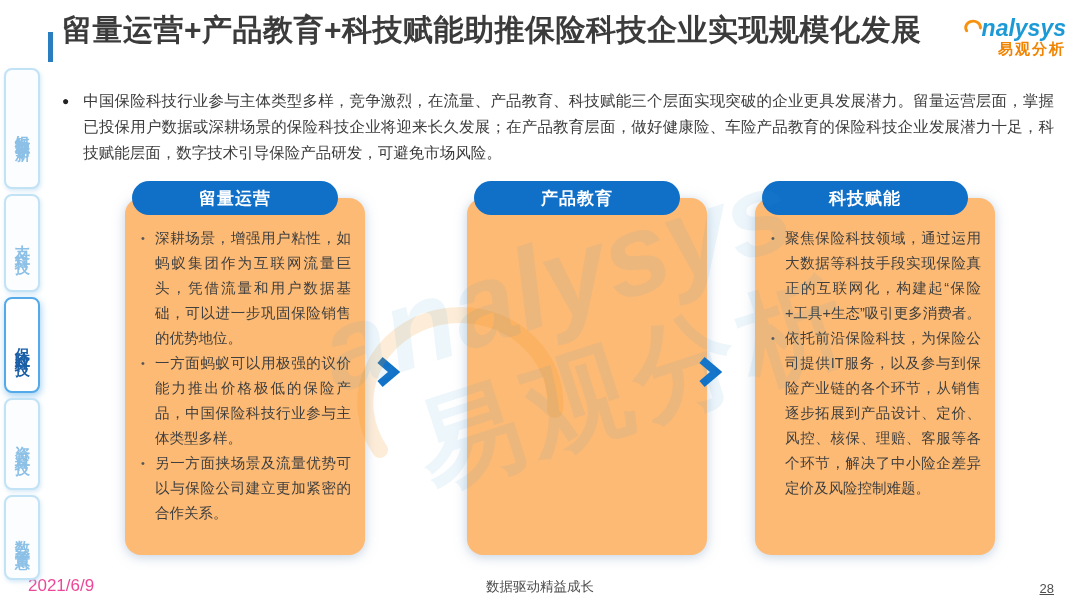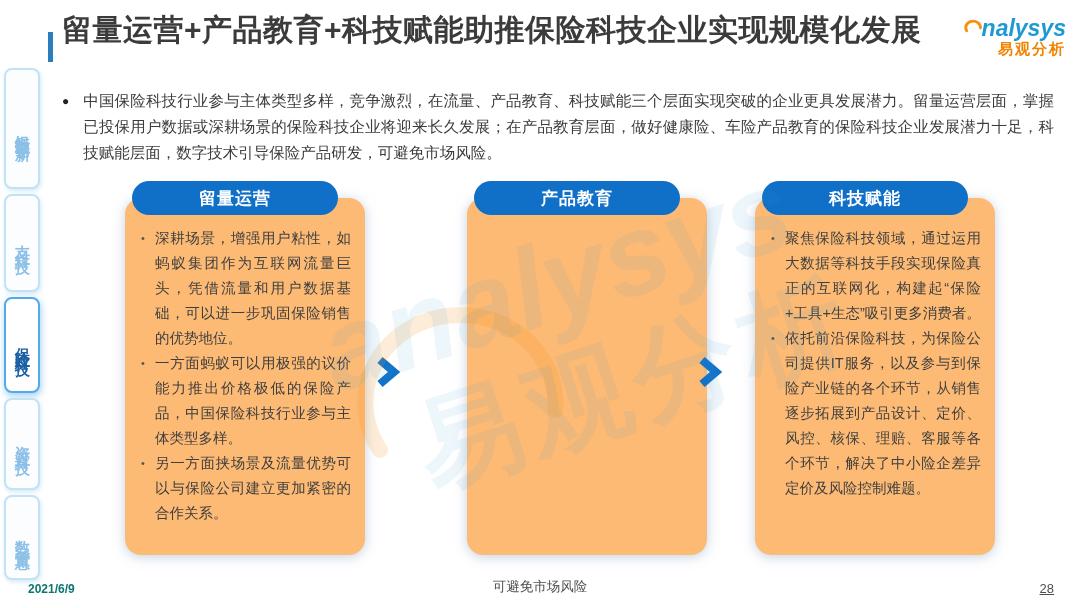--- a/index.html
+++ b/index.html
@@ -118,21 +118,21 @@
   .wm-text {
     position: absolute; left: 330px; top: 210px;
     transform: rotate(-18deg);
     color: rgba(50,150,210,0.09);
     font-style: italic; font-weight: bold;
     font-size: 115px; line-height: 1.1; white-space: nowrap;
   }
   .wm-text .wm-cn { font-style: normal; font-size: 105px; letter-spacing: 8px; margin-left: 60px; }
 
   
-  .footer-date { position: absolute; left: 28px; bottom: 12px; font-size: 12px; color: #0f766e; font-weight: bold; }
+  .footer-date { position: absolute; left: 28px; bottom: 12px; font-size: 17px; color: #ec4899; }
   .footer-slogan { position: absolute; left: 0; bottom: 12px; width: 100%; text-align: center; font-size: 13.5px; color: #4d4d4d; }
   .footer-page { position: absolute; right: 26px; bottom: 12px; font-size: 13px; color: #4d4d4d; text-decoration: underline; }
 </style>
 </head>
 <body>
 
 <div class="title-bar"></div>
 <h1 class="page-title">留量运营+产品教育+科技赋能助推保险科技企业实现规模化发展</h1>
 
 <div class="logo">
@@ -190,14 +190,14 @@
   <svg class="wm-arc" width="260" height="240" viewBox="0 0 260 240">
     <path d="M 40 200 A 95 88 0 1 1 215 160" fill="none" stroke="rgba(245,146,15,0.16)" stroke-width="16" stroke-linecap="round"></path>
   </svg>
   <div class="wm-text">
     <div>analysys</div>
     <div class="wm-cn">易观分析</div>
   </div>
 </div>
 
 <div class="footer-date">2021/6/9</div>
-<div class="footer-slogan">可避免市场风险</div>
+<div class="footer-slogan">数据驱动精益成长</div>
 <div class="footer-page">28</div>
 
 </body></html>

